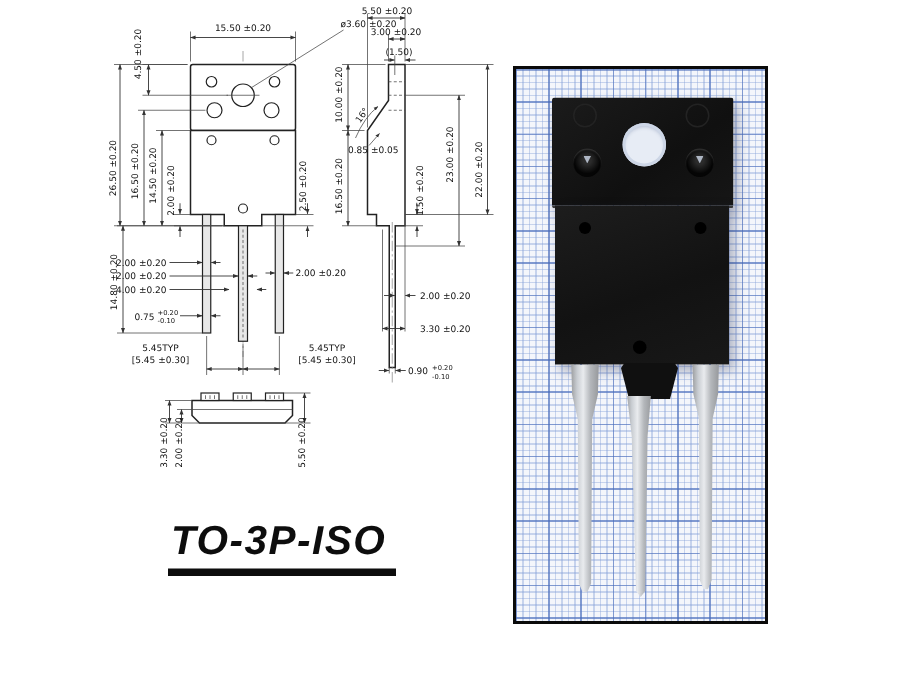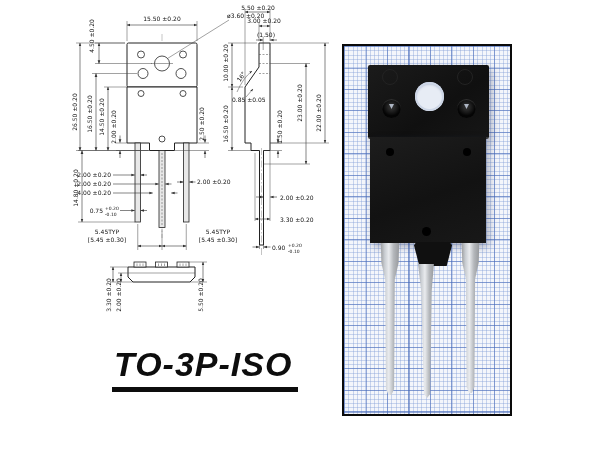--- a/index.html
+++ b/index.html
@@ -16,21 +16,21 @@
   .dl   { stroke:#333; stroke-width:0.6; fill:none; }
   .dash { stroke:#444; stroke-width:0.5; stroke-dasharray:2 1.5; fill:none; }
   .cl   { stroke:#888; stroke-width:0.5; stroke-dasharray:7 2 1.5 2; fill:none; }
   .d2   { marker-start:url(#aE); marker-end:url(#aE); }
   .d1   { marker-end:url(#aE); }
   #drawing text { font-family:"DejaVu Sans", sans-serif; font-size:6px; fill:#111; }
   #drawing text.t45 { font-size:4.5px; }
   
   #pkg-title {
     position:absolute; left:112px; top:345px;
-    font-size:34px; font-weight:bold; font-style:italic; color:#0d0d0d;
+    font-size:27px; font-weight:bold; font-style:italic; color:#0d0d0d;
     letter-spacing:1px; border-bottom:5px solid #0d0d0d; padding:0 6px 3px 2px;
     font-family:"Liberation Sans", sans-serif;
   }
   
   #photo {
     position:absolute; left:342px; top:44px; width:170px; height:372px;
     box-sizing:border-box; border:2px solid #0a0a0a;
     background-color:#f4f6fb;
     background-image:
       repeating-linear-gradient(to right,  rgba(70,105,185,0.55) 0 1px, transparent 1px 21.5px),

